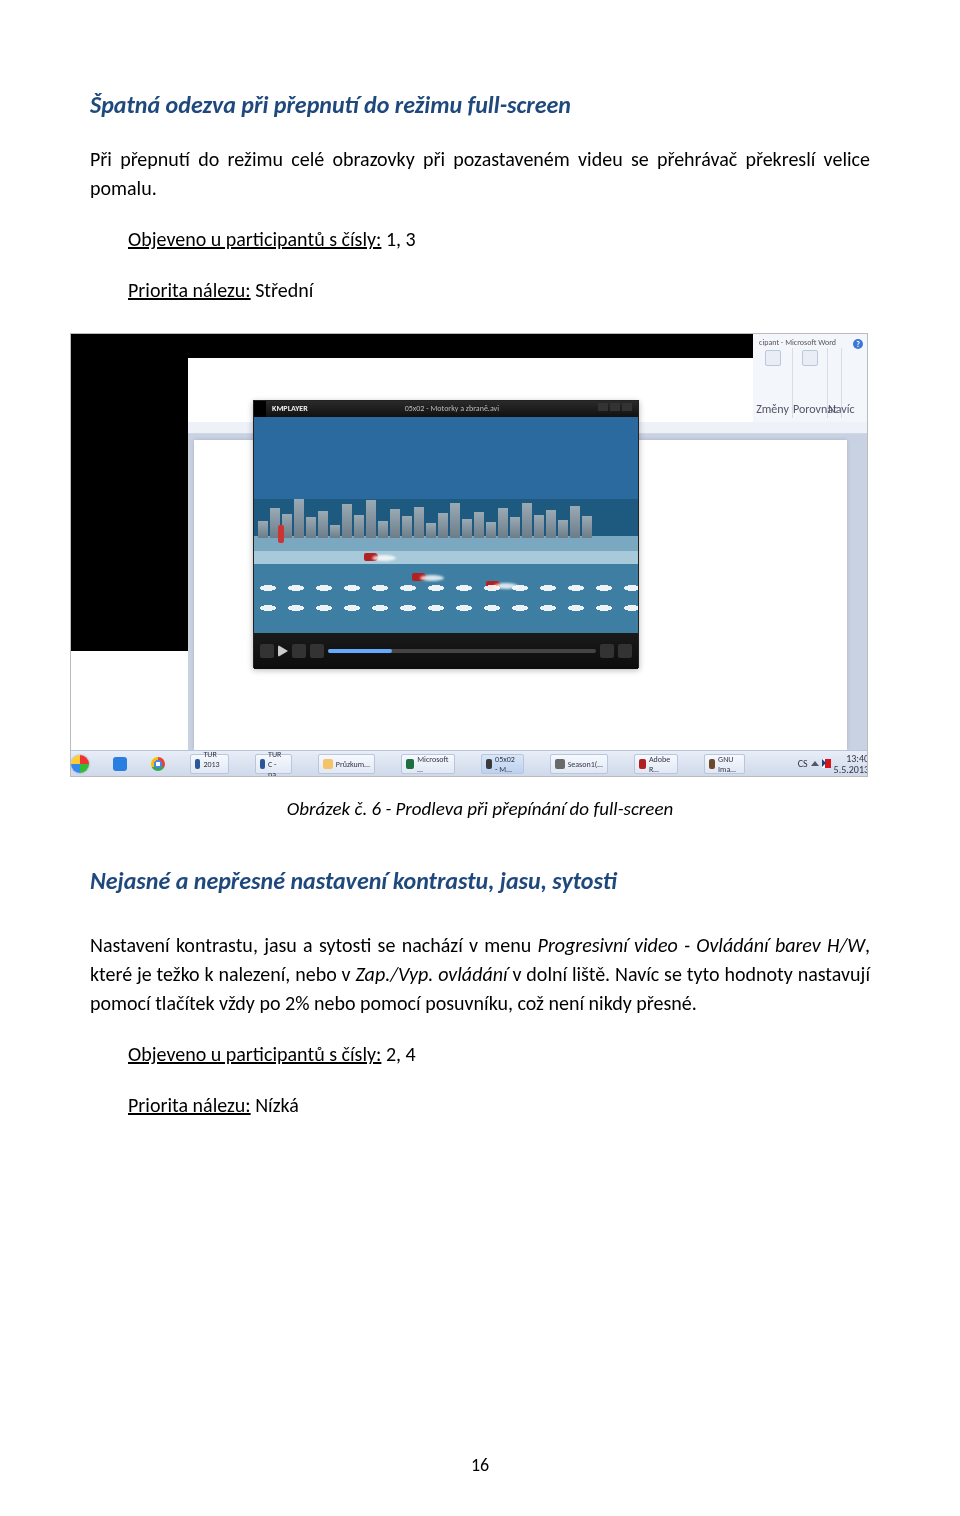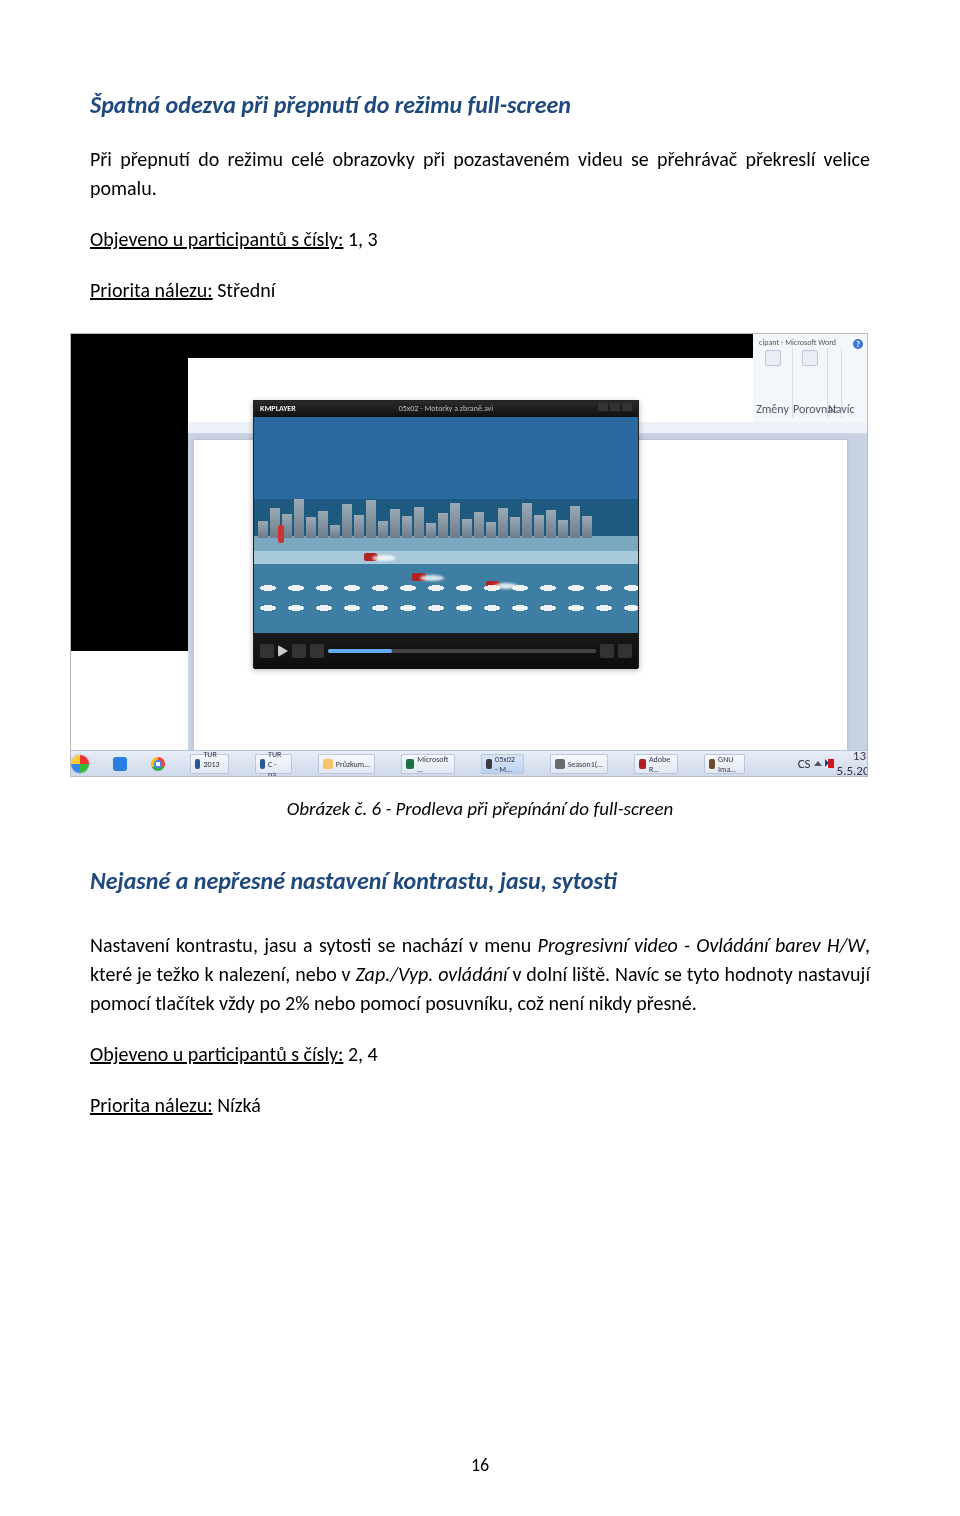--- a/index.html
+++ b/index.html
@@ -1,21 +1,21 @@
 <!DOCTYPE html>
 <html><head>
 <meta charset="utf-8">
 <style>
   * { box-sizing: border-box; margin: 0; padding: 0; }
   html, body { width: 960px; height: 1516px; background: #fff; font-family: Calibri, "Segoe UI", Arial, sans-serif; color: #000; }
   body { padding: 90px 90px 0 90px; position: relative; }
 
   .h1 { color: #1f497d; font-style: italic; font-weight: 700; font-size: 24px; margin-bottom: 26px; }
   .para { font-size: 20px; line-height: 1.45; margin-bottom: 22px; text-align: justify; }
-  .uline { text-decoration: underline; }
+  .uline { text-decoration: underline; margin-left: 38px; }
 
   .figure-wrap { margin: 28px -20px 14px -20px; width: 798px; }
   .fig { width: 798px; height: 444px; border: 1px solid #bbb; background: #fff; position: relative; overflow: hidden; }
 
   
   .blk { position: absolute; left: 0; top: 0; width: 117px; height: 317px; background: #000; }
   .blk2 { position: absolute; left: 117px; top: 0; width: 565px; height: 24px; background: #000; }
 
   
   .ribbon { position: absolute; left: 682px; top: 0; right: 0; height: 100px; background: #f3f6fb; border-bottom: 1px solid #cfd6e3; }
@@ -28,21 +28,21 @@
   .ribbon .lbl { position: absolute; bottom: 2px; width: 100%; text-align: center; font-size: 12px; color: #556; }
   .help-q { position: absolute; right: 4px; top: 5px; width: 10px; height: 10px; border-radius: 50%; background: #3c78d8; color: #fff; font-size: 8px; font-weight: 700; text-align: center; line-height: 10px; }
 
   
   .wordpage { position: absolute; left: 117px; top: 100px; right: 0; bottom: 26px; background: #c9d2e3; }
   .wordpage::before { content: ""; position: absolute; left: 6px; right: 20px; top: 6px; bottom: 0; background: #fff; box-shadow: 0 0 4px rgba(0,0,0,.15); }
   .ruler { position: absolute; left: 117px; top: 88px; right: 0; height: 12px; background: #eef2f8; border-bottom: 1px solid #d0d8e6; }
 
   
   .player { position: absolute; left: 182px; top: 66px; width: 386px; height: 268px; background: #000; border: 1px solid #222; box-shadow: 0 2px 6px rgba(0,0,0,.3); }
-  .player .title { height: 16px; background: linear-gradient(#2a2a2a,#111); color: #bbb; font-size: 8px; padding: 2px 6px; display: flex; justify-content: space-between; }
+  .player .title { height: 16px; background: linear-gradient(#2a2a2a,#111); color: #bbb; font-size: 8px; padding: 2px 6px; display: flex; justify-content: space-between; margin-left: 12px; }
   .player .title .kmp { color: #eee; font-weight: 700; }
   .player .winbtns span { display: inline-block; width: 10px; height: 8px; background: #333; margin-left: 2px; }
   .player .video { position: relative; width: 100%; height: 216px; background: linear-gradient(#2a6a9e 0 38%, #1e5a80 38% 55%, #7aa8c1 55% 62%, #a7c9d9 62% 68%, #3e7ea2 68% 100%); overflow: hidden; }
   .skyline { position: absolute; left: 0; right: 0; top: 36%; height: 20%; display: flex; align-items: flex-end; gap: 2px; padding: 0 4px; }
   .skyline span { background: linear-gradient(#9aaab5,#6c7c88); width: 10px; }
   .wave { position: absolute; left: 0; right: 0; height: 10px; background: radial-gradient(ellipse at center, #fff 0 40%, transparent 41%) repeat-x; background-size: 28px 10px; opacity: .9; }
   .wave.a { bottom: 40px; }
   .wave.b { bottom: 20px; }
   .jetski { position: absolute; width: 14px; height: 8px; background: #b02222; border-radius: 2px 4px 4px 2px; }
   .jetski::after { content: ""; position: absolute; right: -18px; top: 2px; width: 24px; height: 6px; background: rgba(255,255,255,.8); border-radius: 50%; filter: blur(1px); }
@@ -74,21 +74,21 @@
   .tbtn.active { background: linear-gradient(#d9e6f8,#bcd1ef); }
   .tbtn .ic { width: 10px; height: 10px; border-radius: 2px; }
   .ic.word { background: #2b579a; }
   .ic.fold { background: #f5c469; }
   .ic.excel { background: #1d6f42; }
   .ic.vid { background: #3a3a3a; }
   .ic.clap { background: #6a6a6a; }
   .ic.pdf { background: #b02020; }
   .ic.gnu { background: #6a4a2a; }
   .spacer { flex: 1; }
-  .sys { display: flex; align-items: center; gap: 3px; padding: 0 4px; font-size: 13px; color: #334; }
+  .sys { display: flex; align-items: center; gap: 3px; padding: 0 4px; font-size: 10px; color: #334; }
   .sys .up { width: 0; height: 0; border-left: 4px solid transparent; border-right: 4px solid transparent; border-bottom: 5px solid #556; }
   .sys .flag { width: 9px; height: 9px; background: linear-gradient(90deg,#fff 0 33%, #d7141a 33% 100%); position: relative; }
   .sys .flag::before { content: ""; position: absolute; left: 0; top: 0; border-left: 4px solid #11457e; border-top: 4.5px solid transparent; border-bottom: 4.5px solid transparent; }
   .sys .clock { text-align: right; line-height: 1.1; }
   .sys .aero { width: 6px; height: 18px; background: linear-gradient(#f2f6fc,#d6e0ef); border-left: 1px solid #b8c4d8; margin-left: 3px; }
 
   .caption { text-align: center; font-style: italic; font-size: 19px; margin: 20px 0 46px 0; }
 
   .italic { font-style: italic; }
   .h2 { color: #1f497d; font-style: italic; font-weight: 700; font-size: 24px; margin: 10px 0 36px 0; }

